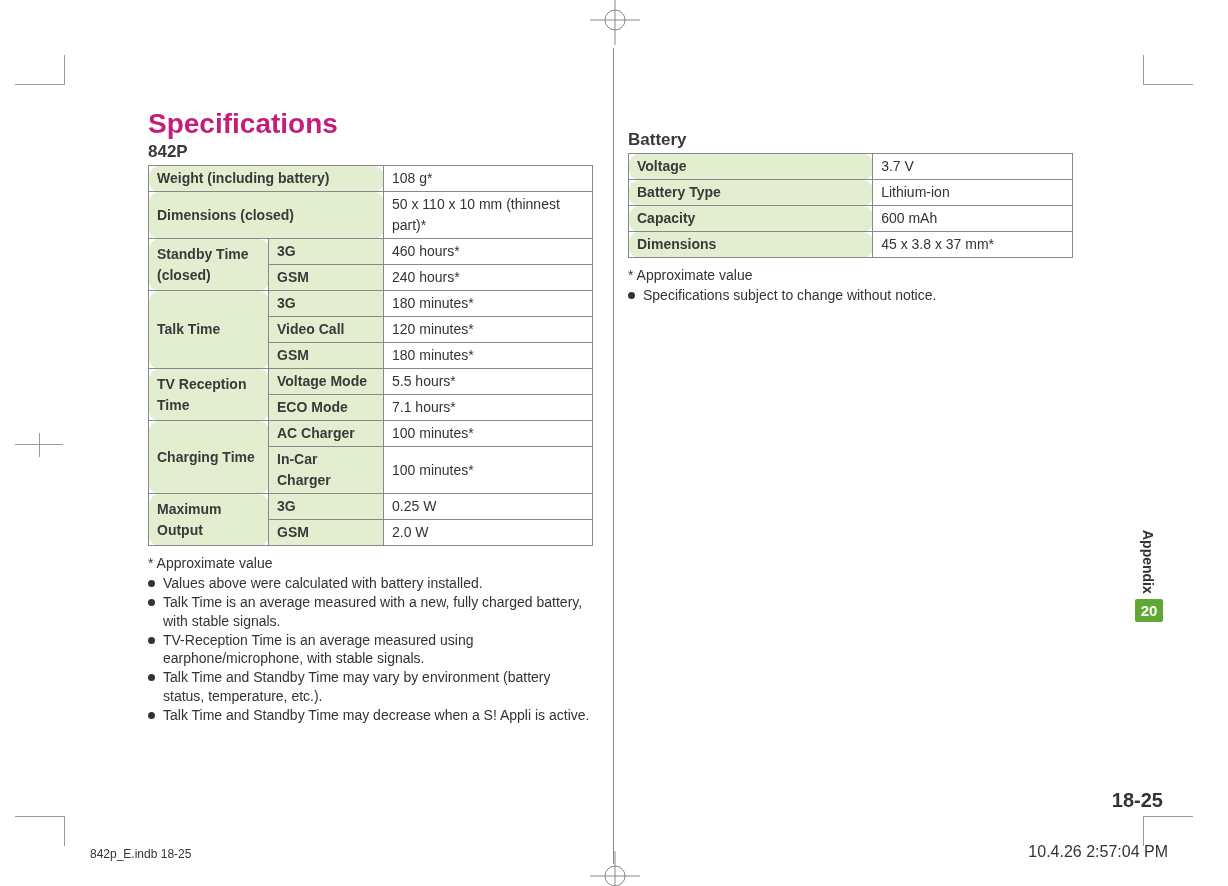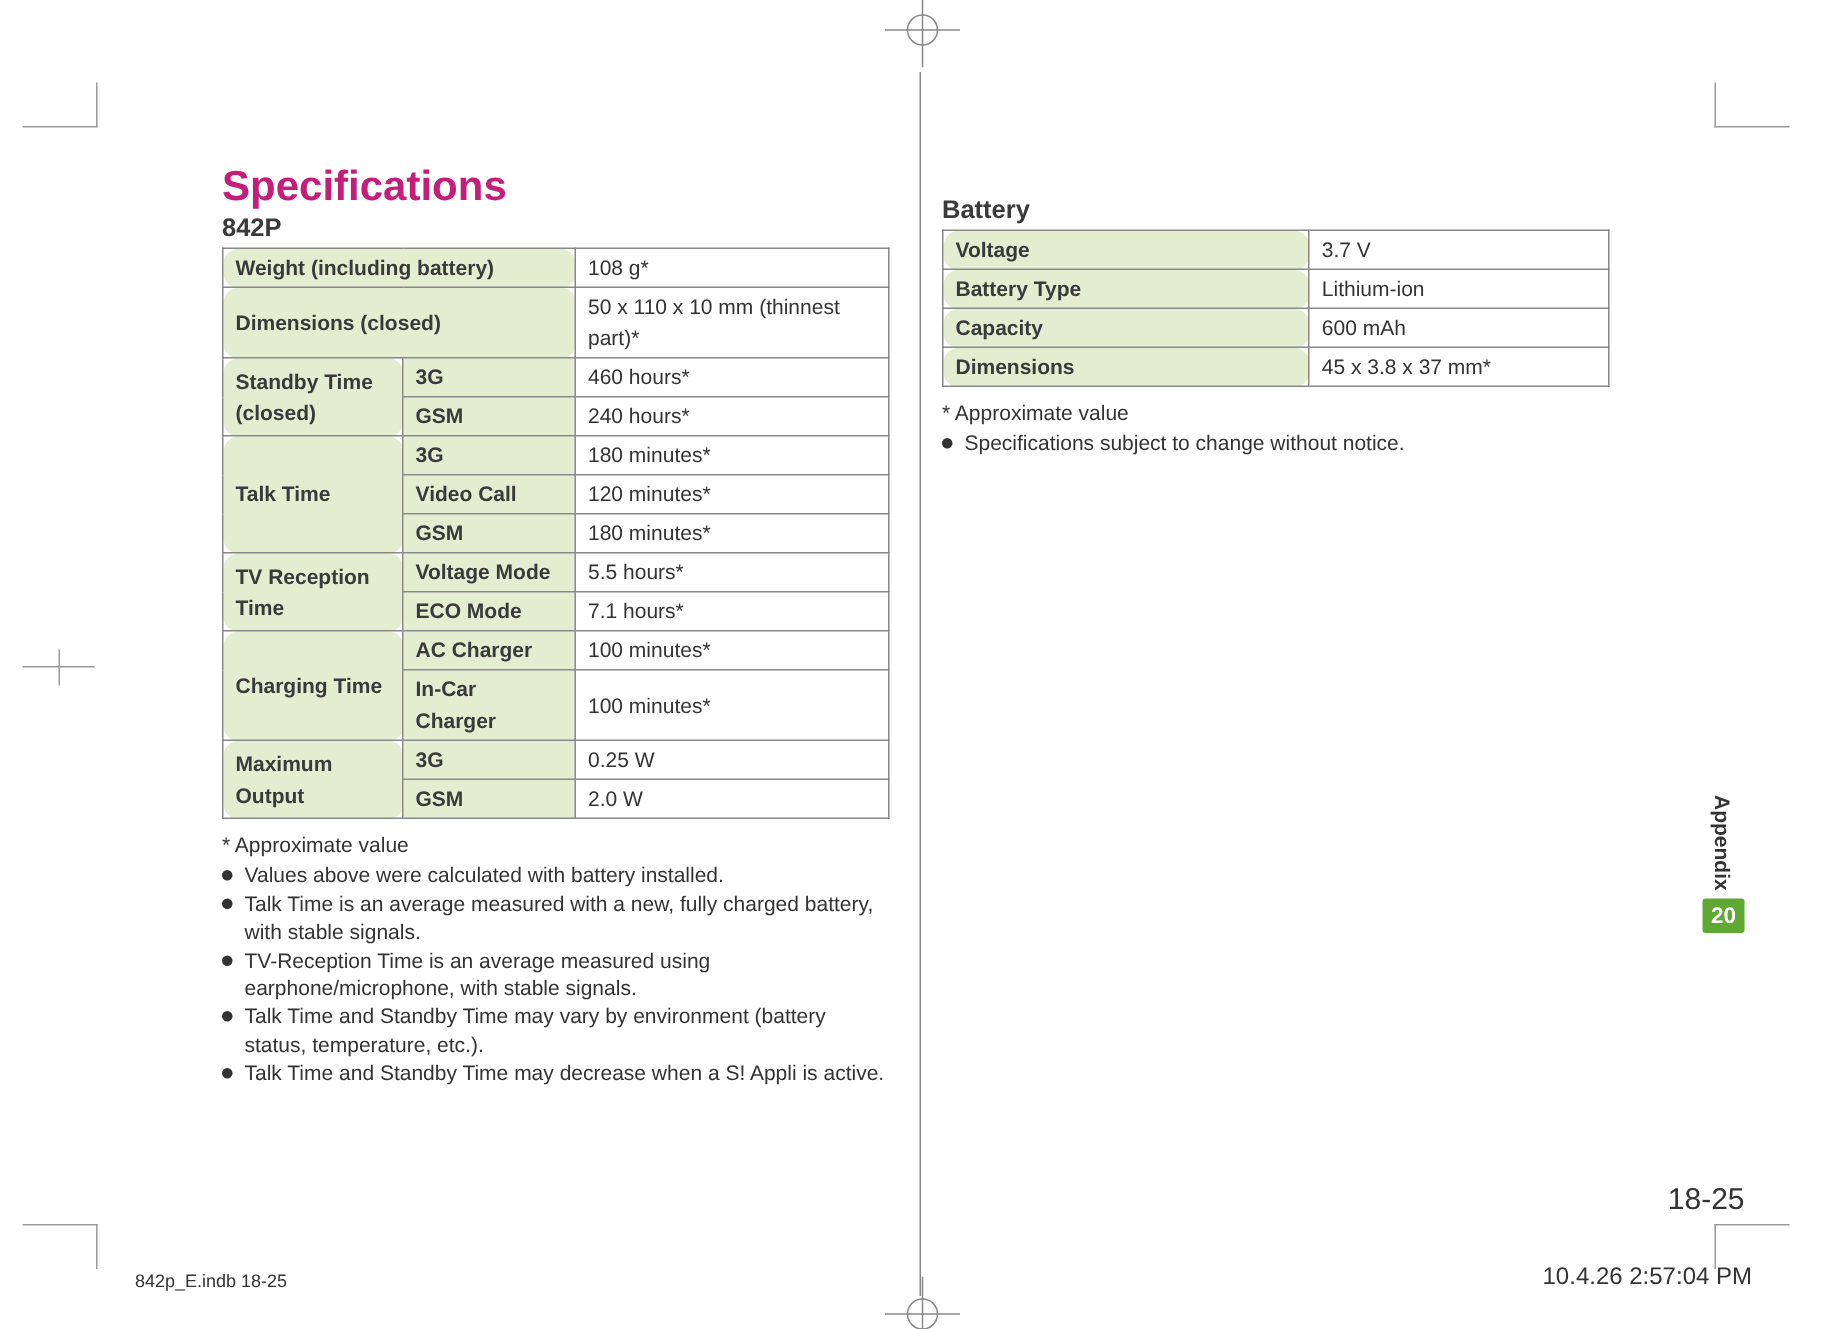--- a/index.html
+++ b/index.html
@@ -139,21 +139,21 @@
       text-align: center;
       padding: 3px 0;
       font-size: 15px;
       border-radius: 2px;
     }
     .page-num {
       position: absolute;
       right: 65px;
       bottom: 74px;
       font-size: 20px;
-      font-weight: normal;
+      font-weight: bold;
     }
     .footer-left {
       position: absolute;
       left: 90px;
       bottom: 25px;
       font-size: 12px;
       font-family: Arial;
     }
     .footer-right {
       position: absolute;

